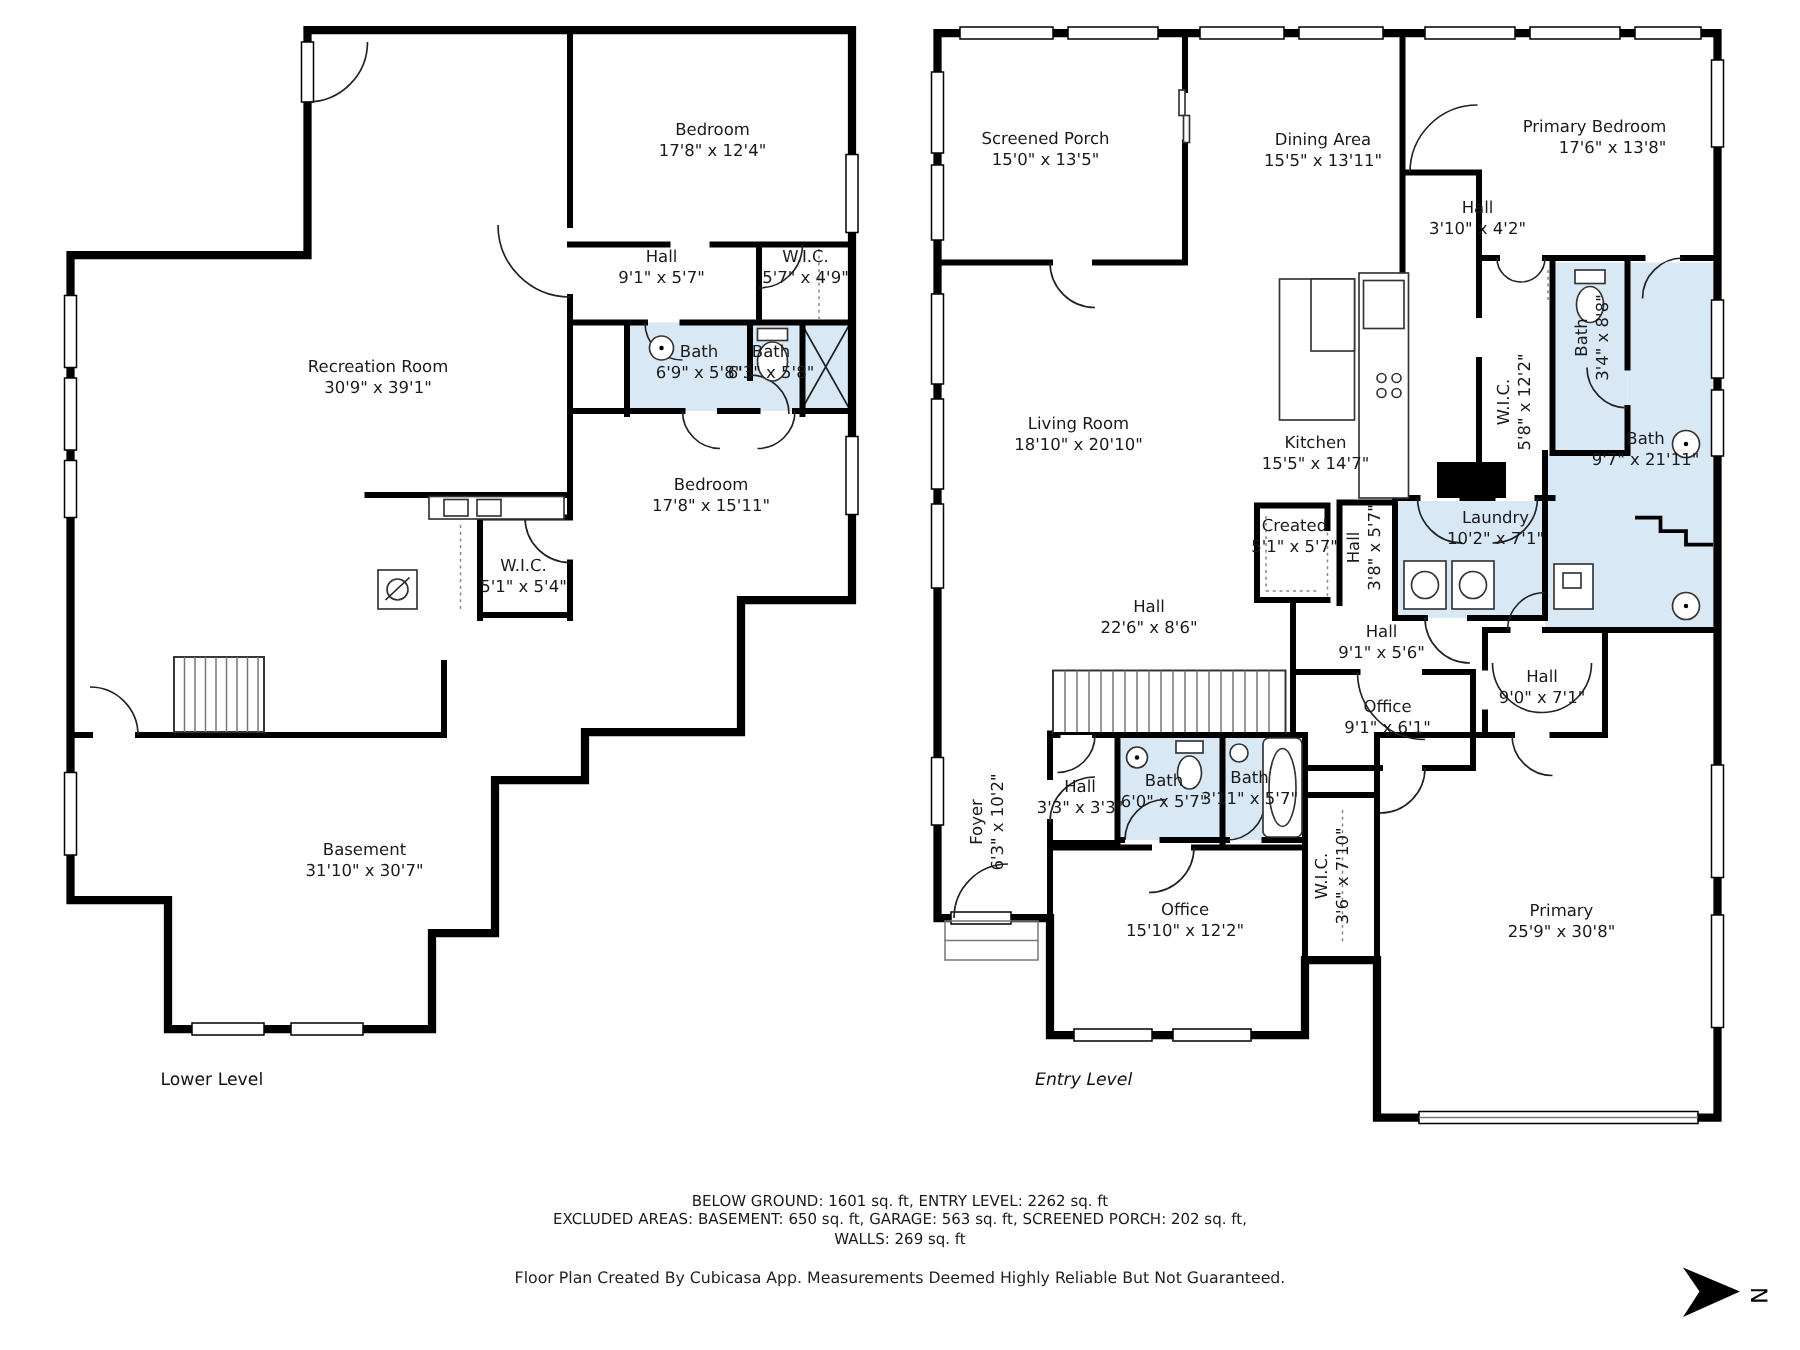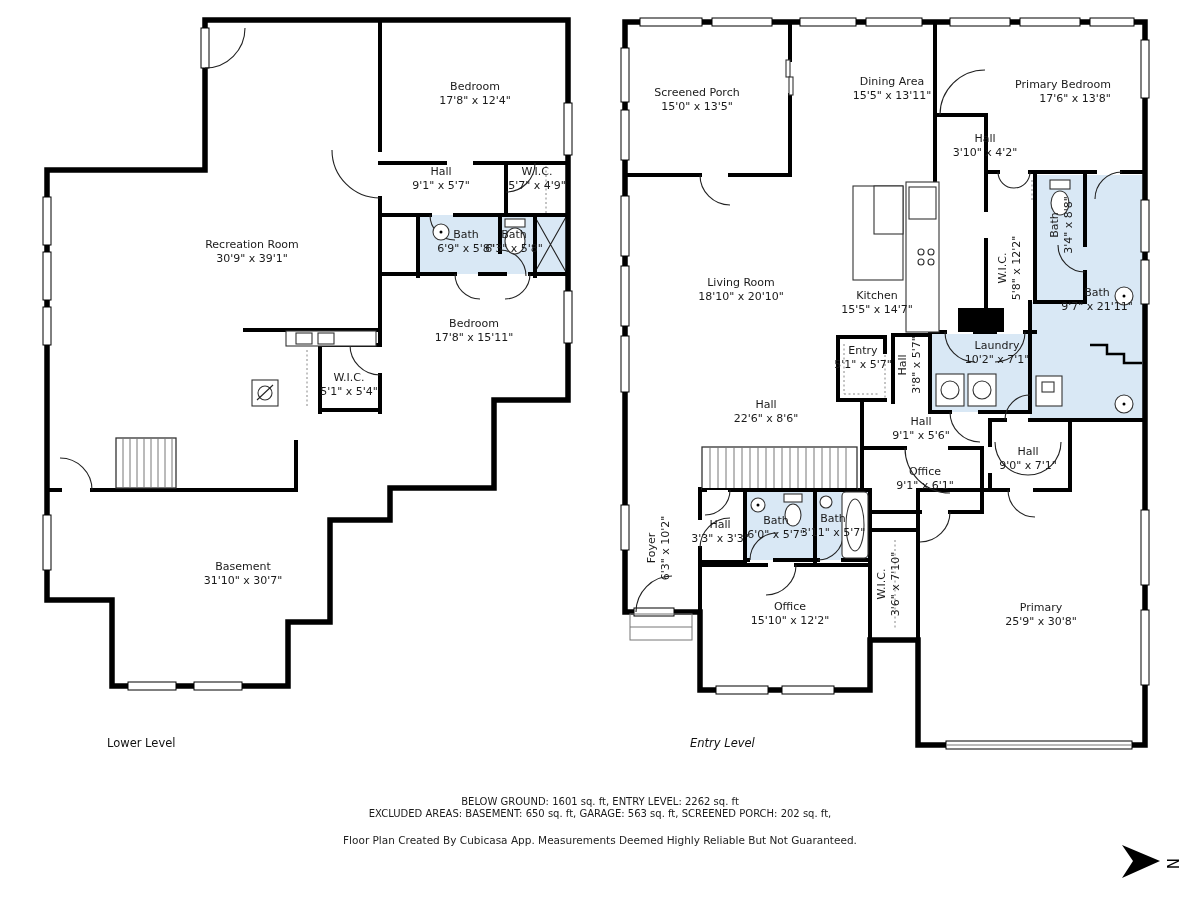--- a/index.html
+++ b/index.html
@@ -19,21 +19,21 @@
   .dotted{stroke:#888;stroke-width:1;fill:none;stroke-dasharray:2,2.5;}
   .win{fill:#fff;stroke:#000;stroke-width:1;}
   .fixture{stroke:#333;stroke-width:1.1;fill:#fff;}
   .blackfill{fill:#000;stroke:none;}
   #labels{position:absolute;left:0;top:0;width:1200px;height:900px;pointer-events:none;}
   .room-label{
     position:absolute;transform:translate(-50%,-50%);text-align:center;
     font-size:11px;line-height:1.28;white-space:nowrap;color:#1a1a1a;
   }
   .room-label.vertical{transform:translate(-50%,-50%) rotate(-90deg);}
-  .floor-label{position:absolute;font-size:11.5px;color:#111;margin-top:24px;}
+  .floor-label{position:absolute;font-size:11.5px;color:#111;}
   .footer{position:absolute;top:796px;left:0;width:1200px;text-align:center;}
   .footer .total{font-weight:bold;font-size:15.5px;line-height:1.25;}
   .footer .line{font-size:10px;line-height:1.24;}
   .footer .disclaimer{font-size:10.5px;margin-top:13px;color:#222;}
 </style>
 </head>
 <body>
 
 <div id="plan-canvas">
 
@@ -282,54 +282,54 @@
       </div>
       <div class="room-label" style="left: 243px; top: 536px; margin-top: 38px;">
         <div class="room-name">Basement</div>
         <div class="room-dims">31'10" x 30'7"</div>
       </div>
       <div class="floor-label" style="left: 690px; top: 712px; font-style: italic;">Entry Level</div>
       <div class="room-label" style="left: 685px; top: 100px; margin-left: 12px;">
         <div class="room-name">Screened Porch</div>
         <div class="room-dims">15'0" x 13'5"</div>
       </div>
-      <div class="room-label" style="left: 882px; top: 89px; margin-left: 10px;">
+      <div class="room-label" style="left: 882px; top: 101px;">
         <div class="room-name">Dining Area</div>
         <div class="room-dims">15'5" x 13'11"</div>
       </div>
       <div class="room-label" style="left: 1063px; top: 92px; text-align: right;">
         <div class="room-name">Primary Bedroom</div>
         <div class="room-dims">17'6" x 13'8"</div>
       </div>
       <div class="room-label" style="left: 985px; top: 146px;">
         <div class="room-name">Hall</div>
         <div class="room-dims">3'10" x 4'2"</div>
       </div>
-      <div class="room-label" style="left: 741px; top: 290px;">
+      <div class="room-label" style="left: 719px; top: 290px;">
         <div class="room-name">Living Room</div>
         <div class="room-dims">18'10" x 20'10"</div>
       </div>
       <div class="room-label" style="left: 877px; top: 303px;">
         <div class="room-name">Kitchen</div>
         <div class="room-dims">15'5" x 14'7"</div>
       </div>
       <div class="room-label vertical" style="left: 1062px; top: 225px;">
         <div class="room-name">Bath</div>
         <div class="room-dims">3'4" x 8'8"</div>
       </div>
       <div class="room-label vertical" style="left: 1010px; top: 268px;">
         <div class="room-name">W.I.C.</div>
         <div class="room-dims">5'8" x 12'2"</div>
       </div>
       <div class="room-label" style="left: 1097px; top: 300px;">
         <div class="room-name">Bath</div>
         <div class="room-dims">9'7" x 21'11"</div>
       </div>
       <div class="room-label" style="left: 863px; top: 358px;">
-        <div class="room-name">Entry</div>
+        <div class="room-name">Created</div>
         <div class="room-dims">5'1" x 5'7"</div>
       </div>
       <div class="room-label vertical" style="left: 910px; top: 365px;">
         <div class="room-name">Hall</div>
         <div class="room-dims">3'8" x 5'7"</div>
       </div>
       <div class="room-label" style="left: 997px; top: 353px;">
         <div class="room-name">Laundry</div>
         <div class="room-dims">10'2" x 7'1"</div>
       </div>
@@ -375,16 +375,17 @@
       </div>
       <div class="room-label" style="left: 1041px; top: 615px;">
         <div class="room-name">Primary</div>
         <div class="room-dims">25'9" x 30'8"</div>
       </div>
     </div>
 
 <div class="footer">
   <div class="line">BELOW GROUND: 1601 sq. ft, ENTRY LEVEL: 2262 sq. ft</div>
   <div class="line">EXCLUDED AREAS: BASEMENT: 650 sq. ft, GARAGE: 563 sq. ft, SCREENED PORCH: 202 sq. ft,</div>
+  <div class="line">WALLS: 269 sq. ft</div>
   <div class="disclaimer">Floor Plan Created By Cubicasa App. Measurements Deemed Highly Reliable But Not Guaranteed.</div>
 </div>
 
 </div>
 
 </body></html>

